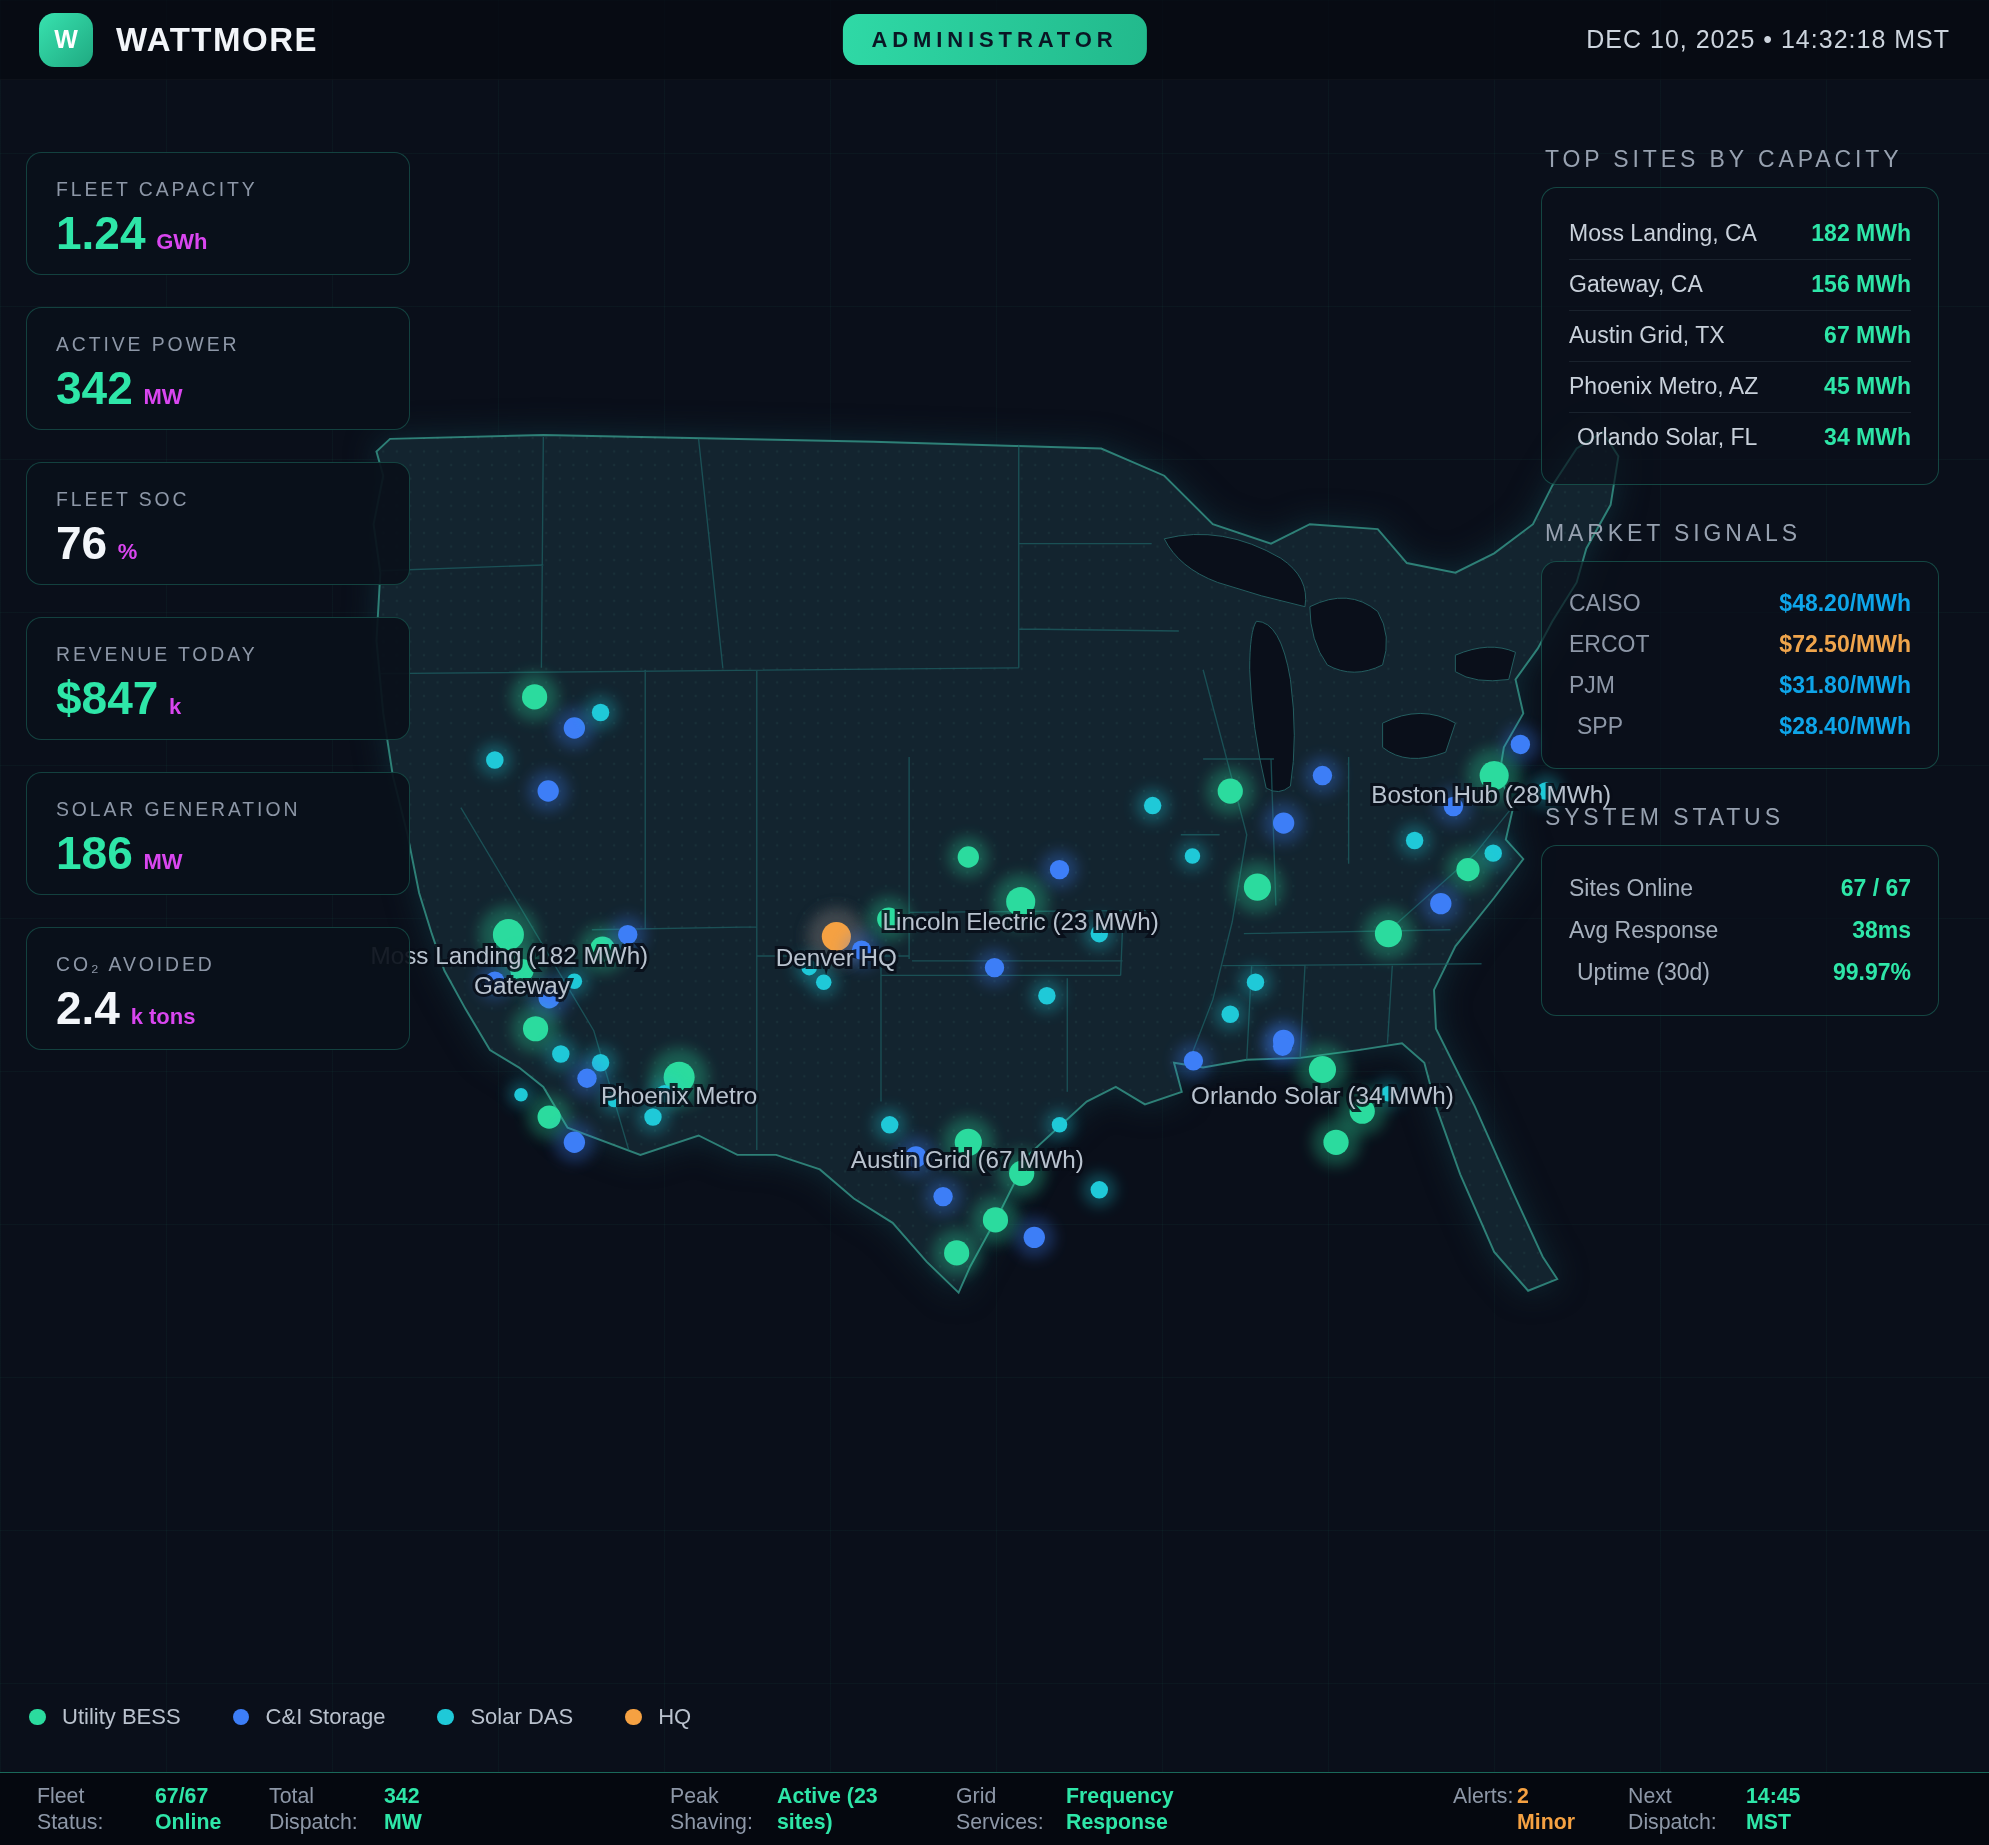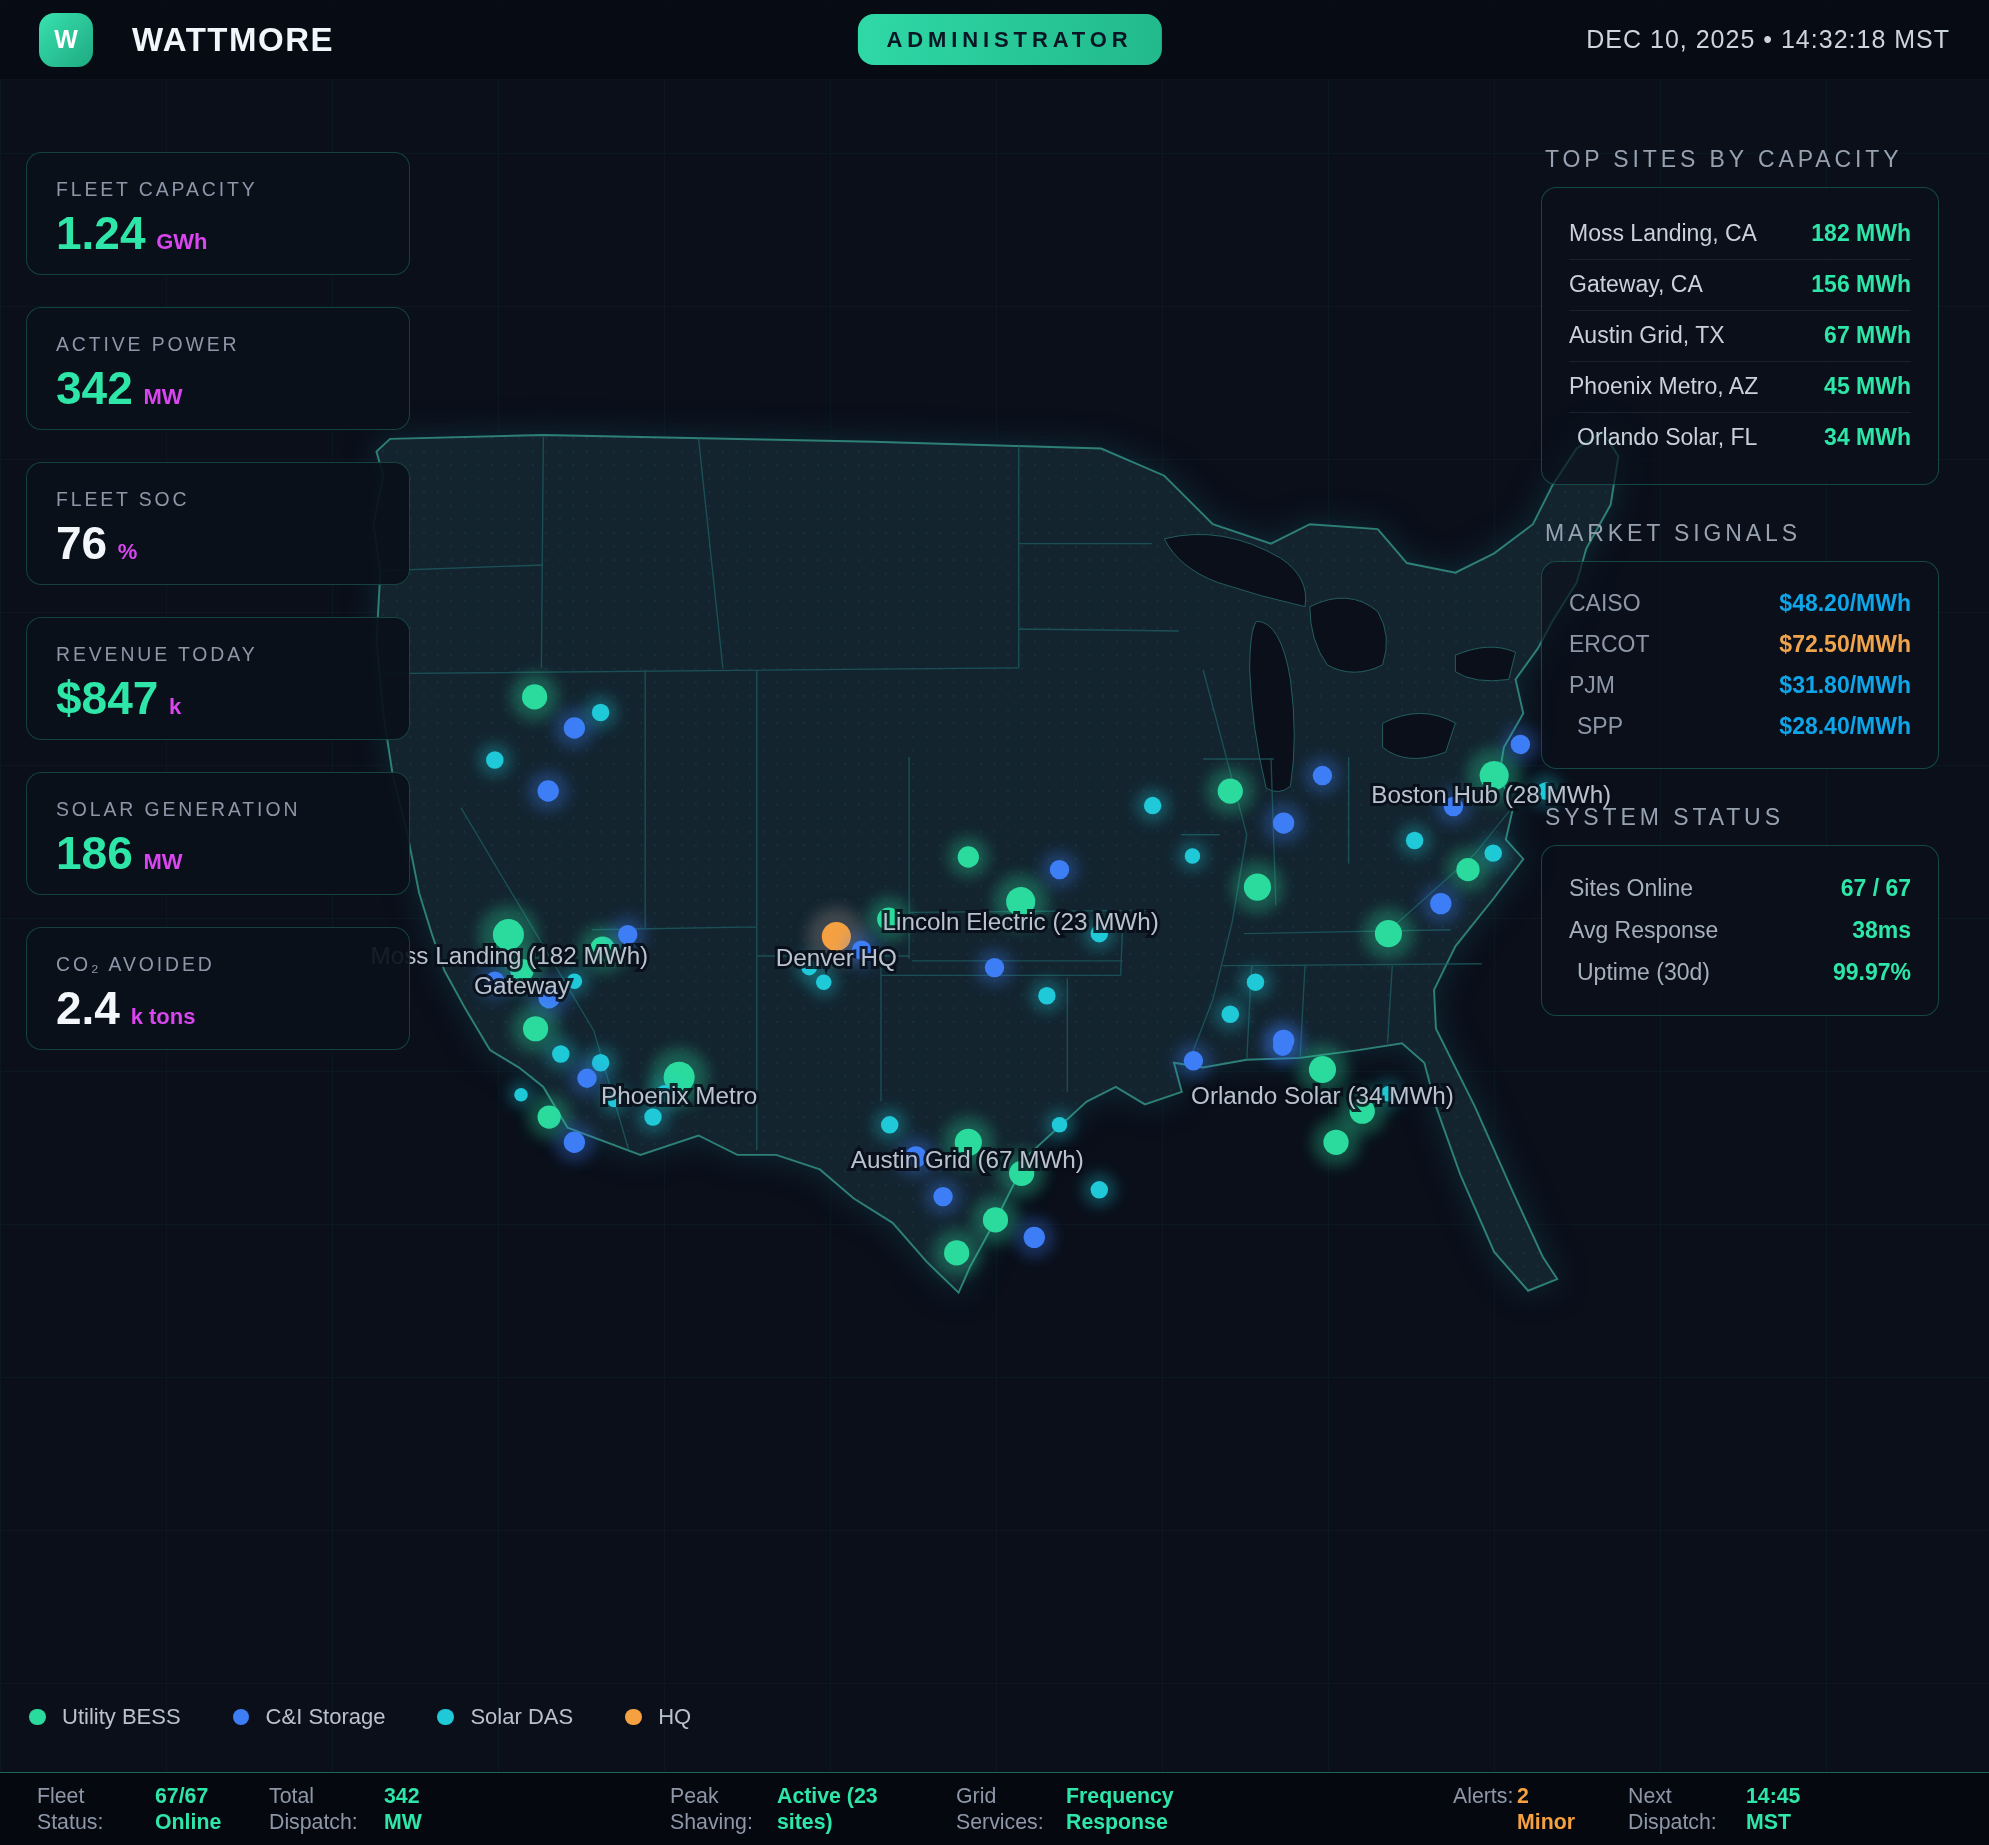--- a/index.html
+++ b/index.html
@@ -20,26 +20,26 @@
     position:absolute;top:0;left:0;right:0;height:80px;z-index:7;
     display:flex;align-items:center;padding:0 39px;box-sizing:border-box;
     background:rgba(6,10,17,0.7);border-bottom:1px solid rgba(255,255,255,0.03);
   }
   .logo{
     width:54px;height:54px;border-radius:15.5px;flex:0 0 auto;
     background:linear-gradient(135deg,#38e2af,#1fa981);
     display:flex;align-items:center;justify-content:center;
     color:#fff;font-weight:700;font-size:25px;
   }
-  .app-name{margin-left:39px;color:#f2f5f9;font-size:33px;font-weight:700;letter-spacing:1.5px;}
+  .app-name{margin-left:23px;color:#f2f5f9;font-size:33px;font-weight:700;letter-spacing:1.5px;}
   .badge{
     position:absolute;left:50%;transform:translateX(-50%);
     background:linear-gradient(100deg,#2fd9a6,#22b98c);
     color:#0a1624;font-weight:800;font-size:22px;letter-spacing:4.9px;
-    padding:12.6px 29px;border-radius:16px;margin-left:15px;
+    padding:12.6px 29px;border-radius:16px;
   }
   .datetime{margin-left:auto;color:#ccd4dd;font-size:25px;letter-spacing:1px;}
   
   svg.map{position:absolute;left:0;top:0;z-index:1;}
   .land{fill:#13242f;stroke:#2e8077;stroke-width:2;filter:drop-shadow(0 0 16px rgba(16,46,56,0.9));}
   .state-lines{fill:none;stroke:#1d5f63;stroke-width:1.4;opacity:.75;}
   .lake{fill:#0a0f1a;stroke:#245f61;stroke-width:1;}
   .map-label{fill:#b9c3cf;font-family:"Liberation Sans",sans-serif;font-size:25px;
     paint-order:stroke;stroke:rgba(8,13,24,0.85);stroke-width:6px;font-weight:500;}
   

